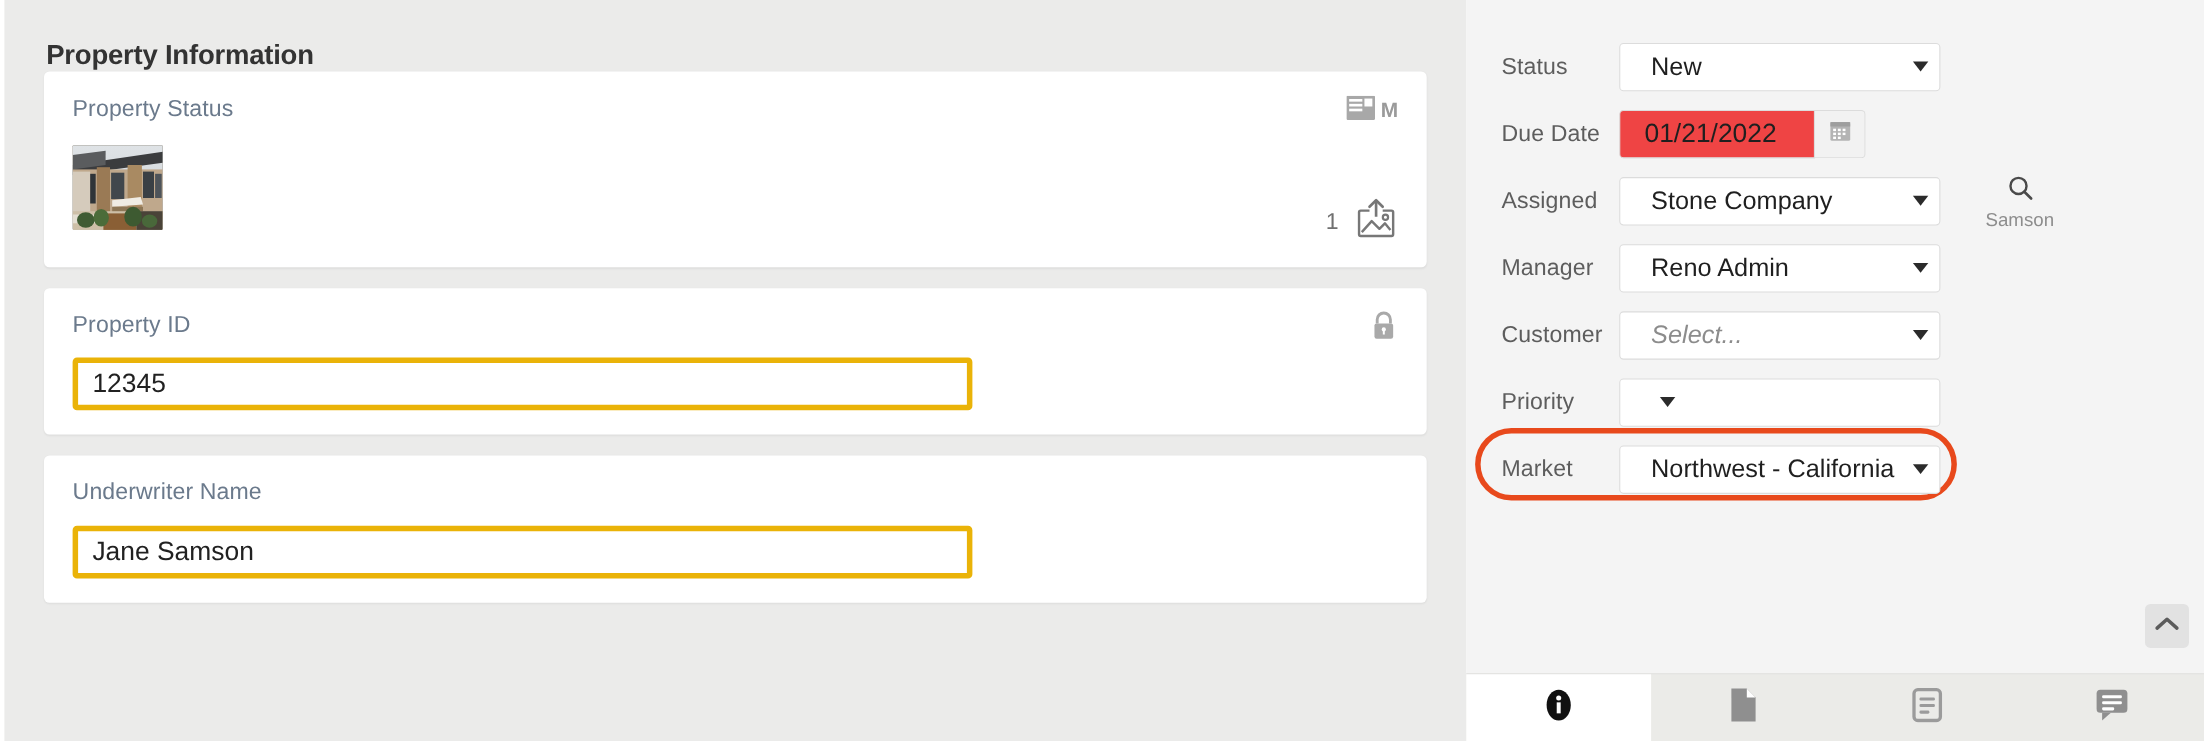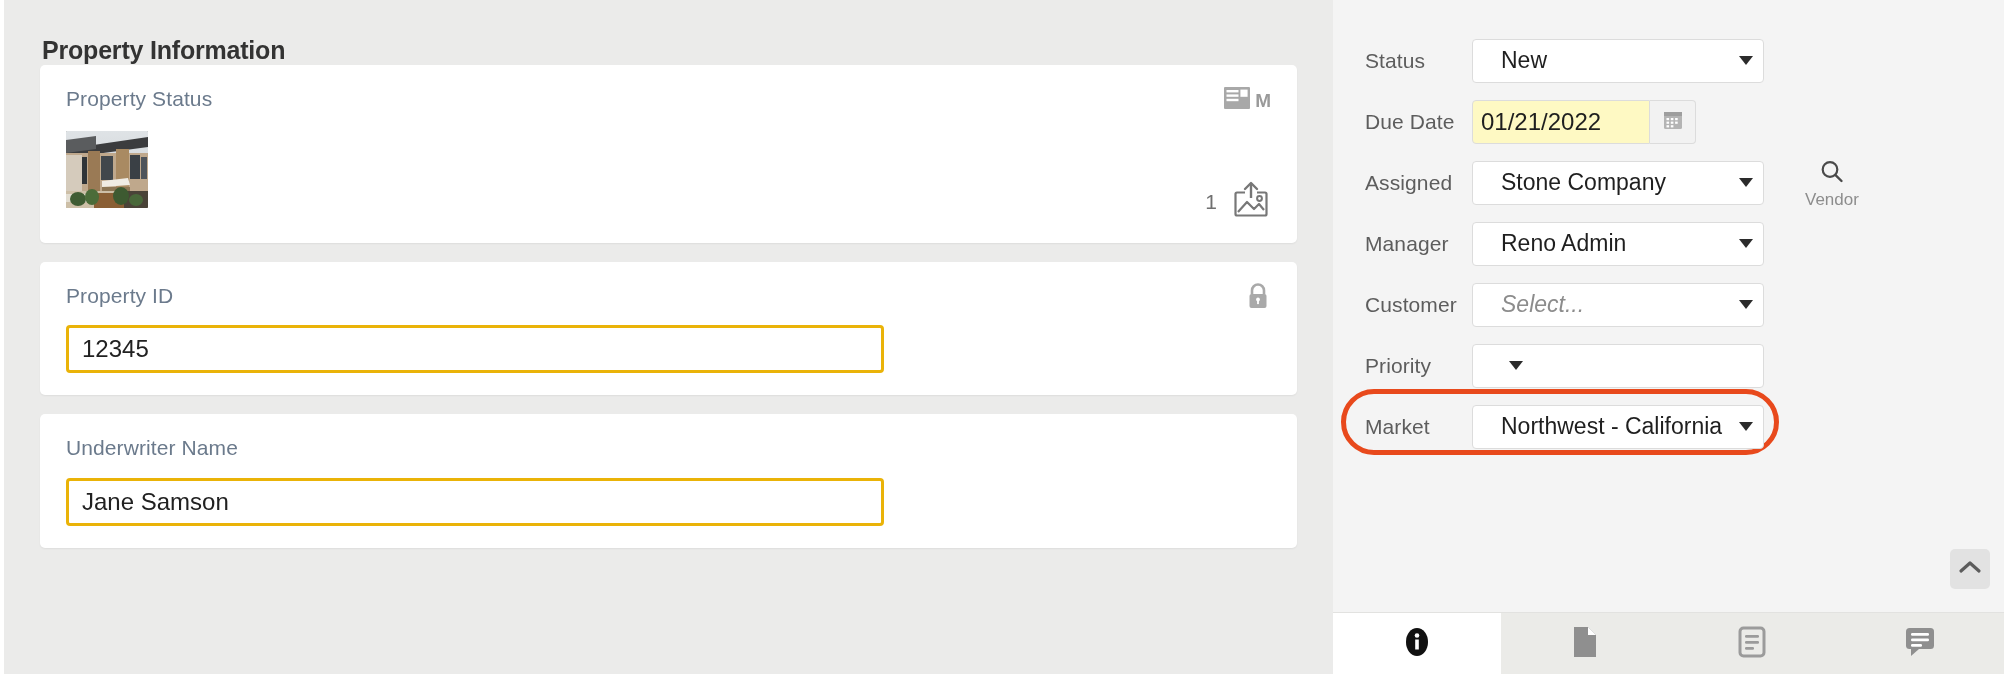--- a/index.html
+++ b/index.html
@@ -62,21 +62,21 @@
     color: #6b7a8c;
     font-weight: normal;
     line-height: 1.3;
     letter-spacing: 0.1px;
   }
 
   .text-input {
     margin-top: 16px;
     width: 818px;
     height: 48px;
-    border: 3px solid #eab308;
+    border: 5px solid #eab308;
     border-radius: 4px;
     background: #ffffff;
     display: flex;
     align-items: center;
     padding: 0 13px;
     font-size: 24px;
     color: #212121;
   }
 
   
@@ -195,26 +195,26 @@
     border-top: 9px solid #2b2b2b;
     margin-left: 8px;
     flex: 0 0 auto;
   }
 
   
   .date-group { display: flex; align-items: center; }
   .date-input {
     width: 178px;
     height: 44px;
-    background: #fef9c3;
+    background: #ef4444;
     border: 1px solid #dcdcdc;
     border-radius: 4px 0 0 4px;
     display: flex;
     align-items: center;
-    padding-left: 8px;
+    padding-left: 22px;
     font-size: 24px;
     color: #1f1f1f;
   }
   .date-btn {
     width: 46px;
     height: 44px;
     background: #f2f2f2;
     border: 1px solid #dcdcdc;
     border-left: none;
     border-radius: 0 4px 4px 0;
@@ -431,21 +431,21 @@
           <span class="select-value">Stone Company</span>
           <span class="caret"></span>
         </div>
         <div class="vendor-btn">
           <span>
             <svg width="27" height="27" viewBox="0 0 27 27" aria-hidden="true">
               <circle cx="12" cy="11" r="7.3" fill="none" stroke="#4a4a4a" stroke-width="2.2"></circle>
               <line x1="17.3" y1="16.3" x2="23.5" y2="22.5" stroke="#4a4a4a" stroke-width="2.4" stroke-linecap="round"></line>
             </svg>
           </span>
-          <span class="vendor-label">Vendor</span>
+          <span class="vendor-label">Samson</span>
         </div>
       </div>
 
       <div class="form-row">
         <div class="row-label">Manager</div>
         <div class="select-box">
           <span class="select-value">Reno Admin</span>
           <span class="caret"></span>
         </div>
       </div>

